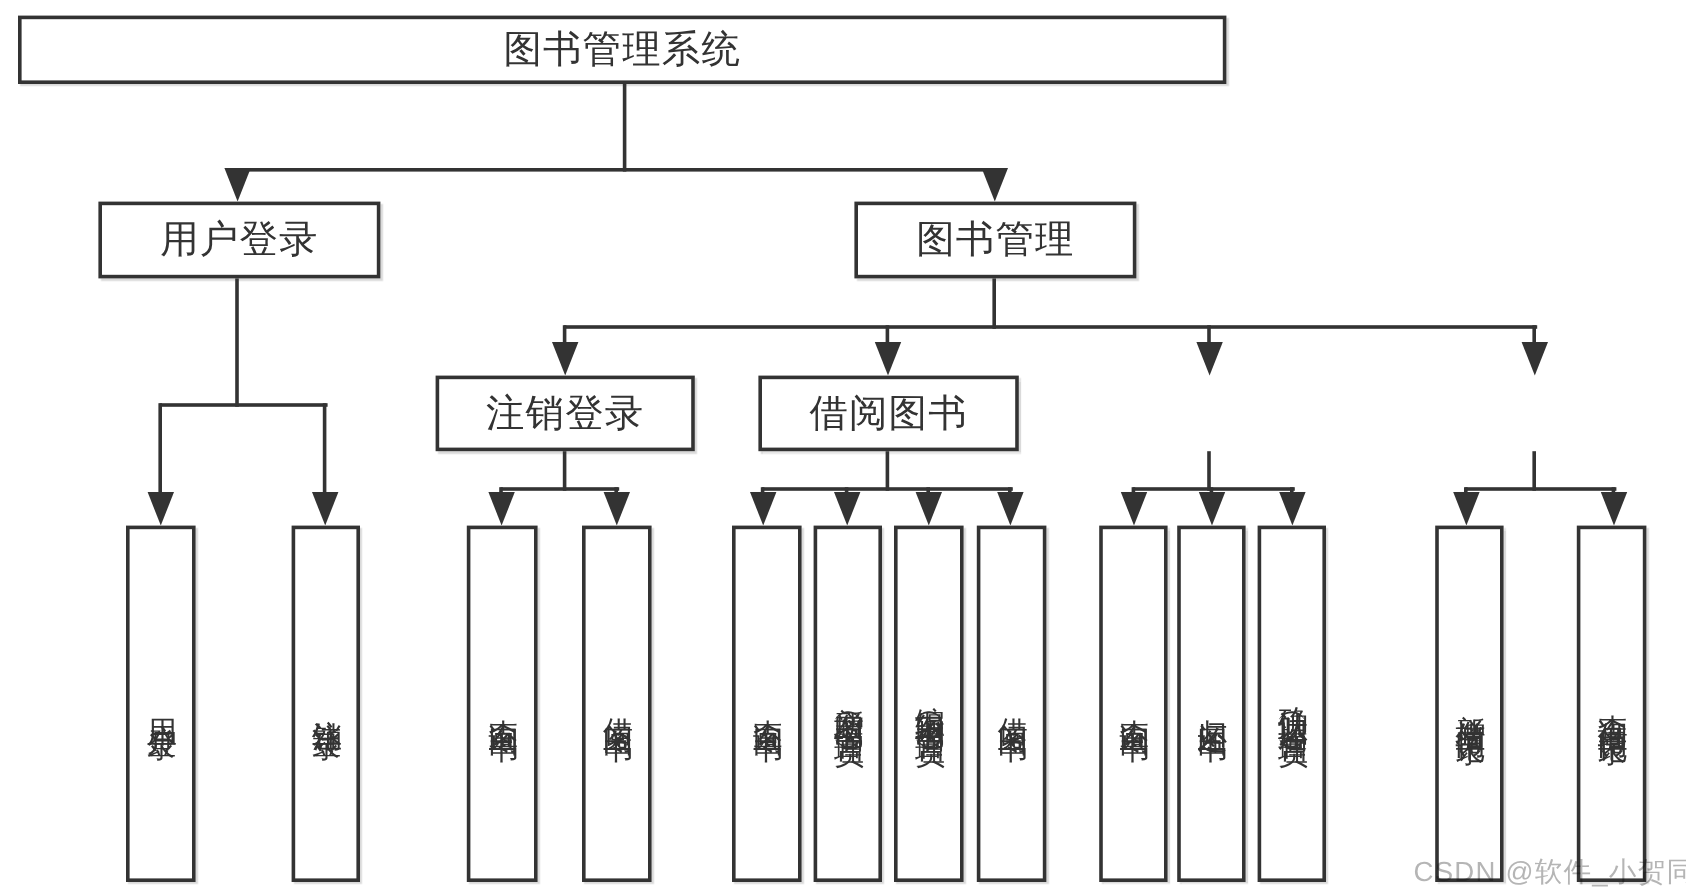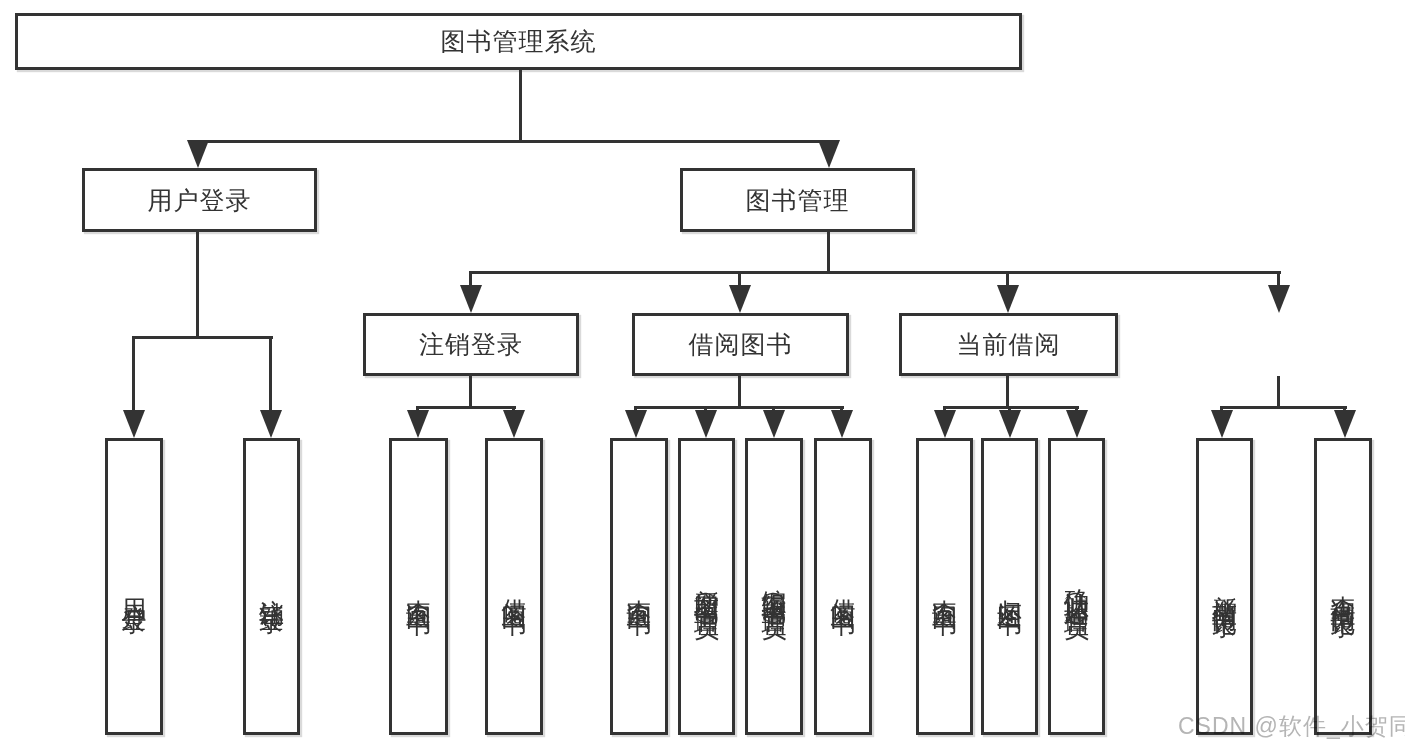--- a/index.html
+++ b/index.html
@@ -11,21 +11,21 @@
   html,body{margin:0;padding:0;background:var(--bg);}
   .canvas{
     position:relative;width:1405px;height:747px;background:var(--bg);
     font-family:"Liberation Sans",sans-serif;color:var(--text);overflow:hidden;
   }
   .node{
     position:absolute;background:#fff;border:3px solid var(--line);
     box-sizing:border-box;display:flex;align-items:center;justify-content:center;
     box-shadow:2px 2px 1px rgba(150,150,150,0.35);
   }
-  .node.h{font-size:25px;letter-spacing:1px;white-space:nowrap;font-family:Liberation Mono, monospace;}
+  .node.h{font-size:32px;letter-spacing:1px;white-space:nowrap;font-family:Liberation Mono, monospace;}
   .vtext{
     writing-mode:vertical-rl;text-orientation:mixed;
     font-size:25px;line-height:1;letter-spacing:4px;
   }
   .line{position:absolute;background:var(--line);}
   .arrow{
     position:absolute;width:0;height:0;
     border-left:11px solid transparent;border-right:11px solid transparent;
     border-top:28px solid var(--line);
   }
@@ -47,21 +47,21 @@
   <div class="line" style="left:519px;top:70px;width:3px;height:73px"></div>
   <div class="line" style="left:197px;top:140px;width:635px;height:3px"></div>
   <div class="line" style="left:196px;top:140px;width:3px;height:4px"></div>
   <div class="arrow" style="left:187px;top:140px"></div>
   <div class="line" style="left:827px;top:140px;width:3px;height:4px"></div>
   <div class="arrow" style="left:818px;top:140px"></div>
 
   <div class="node h" style="left:82px;top:168px;width:235px;height:64px">
     <span>用户登录</span>
   </div>
-  <div class="node h" style="left:680px;top:168px;width:235px;height:64px">
+  <div class="node h" style="left:712px;top:168px;width:235px;height:64px">
     <span>图书管理</span>
   </div>
 
   <div class="line" style="left:196px;top:232px;width:3px;height:107px"></div>
   <div class="line" style="left:133px;top:336px;width:140px;height:3px"></div>
   <div class="line" style="left:132px;top:336px;width:3px;height:76px"></div>
   <div class="arrow" style="left:123px;top:410px"></div>
   <div class="line" style="left:269px;top:336px;width:3px;height:76px"></div>
   <div class="arrow" style="left:260px;top:410px"></div>
 
@@ -74,23 +74,20 @@
   <div class="line" style="left:1006px;top:271px;width:3px;height:16px"></div>
   <div class="arrow" style="left:997px;top:285px"></div>
   <div class="line" style="left:1277px;top:271px;width:3px;height:16px"></div>
   <div class="arrow" style="left:1268px;top:285px"></div>
 
   <div class="node h" style="left:363px;top:313px;width:216px;height:63px">
     <span>注销登录</span>
   </div>
   <div class="node h" style="left:632px;top:313px;width:217px;height:63px">
     <span>借阅图书</span>
-  </div>
-  <div class="node h" style="left:899px;top:313px;width:219px;height:63px">
-    <span>当前借阅</span>
   </div>
 
   <div class="line" style="left:469px;top:376px;width:3px;height:33px"></div>
   <div class="line" style="left:417px;top:406px;width:99px;height:3px"></div>
   <div class="line" style="left:416px;top:406px;width:3px;height:6px"></div>
   <div class="arrow" style="left:407px;top:410px"></div>
   <div class="line" style="left:512px;top:406px;width:3px;height:6px"></div>
   <div class="arrow" style="left:503px;top:410px"></div>
 
   <div class="line" style="left:738px;top:376px;width:3px;height:33px"></div>

